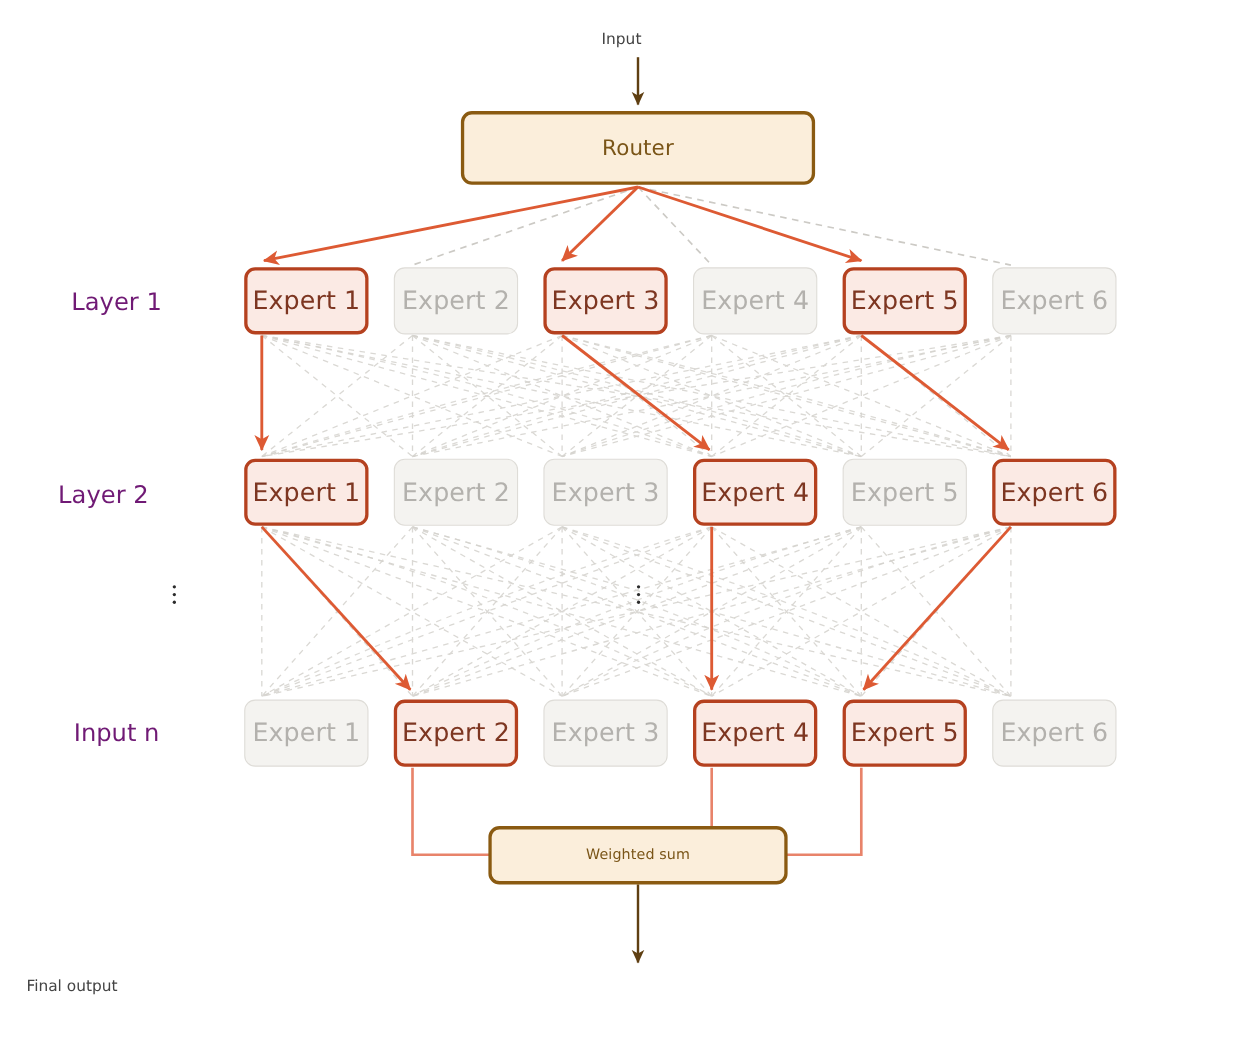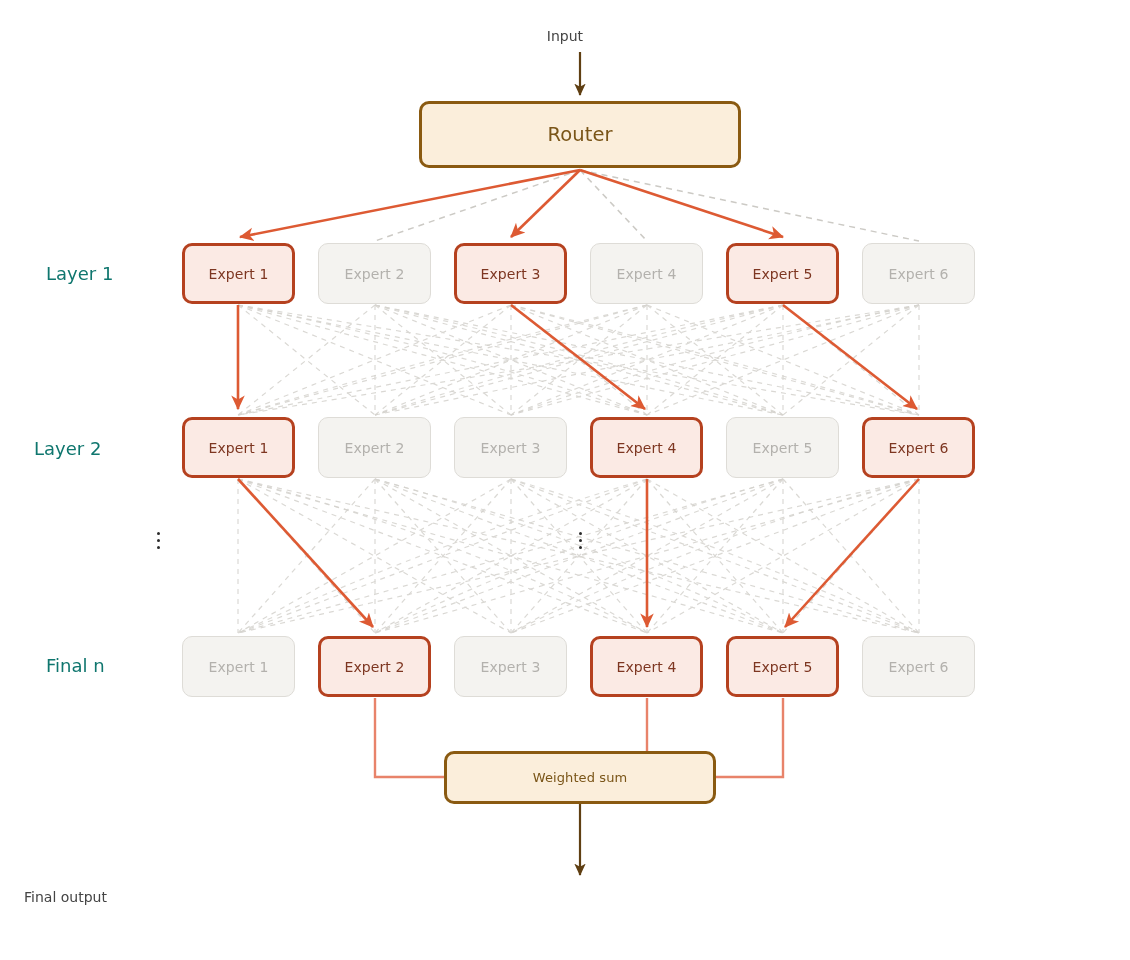--- a/index.html
+++ b/index.html
@@ -33,21 +33,22 @@
     justify-content: center;
     border-radius: 10px;
     font-size: 19px;
     letter-spacing: 0.1px;
     white-space: nowrap;
     z-index: 3;
   }
   .expert {
     width: 113px;
     height: 61px;
-    font-size: 14px;
+    font-size: 23px;
+    margin-left: 40px;
   }
   .expert.active {
     background: #fbeae4;
     border: 3px solid #b5411f;
     color: #7d3621;
   }
   .expert.inactive {
     background: #f4f3f0;
     border: 1.6px solid #dedcd7;
     color: #b3b1ad;
@@ -75,23 +76,23 @@
     position: absolute;
     color: #444444;
     font-size: 14px;
     white-space: nowrap;
     z-index: 3;
   }
   #input-label { left: 0; top: 28px; width: 1130px; text-align: center; }
   #output-label { left: 0; top: 889px; width: 1130px; text-align: left; padding-left: 24px; }
   .layer-label {
     position: absolute;
-    color: #0f766e;
-    font-size: 18px;
-    text-align: left;
+    color: #701a75;
+    font-size: 22px;
+    text-align: center;
     width: 120px;
     white-space: nowrap;
     z-index: 3;
   }
   .vdots {
     position: absolute;
     width: 10px;
     text-align: center;
     color: #2b2b2b;
     font-size: 21px;
@@ -259,21 +260,21 @@
   </svg>
 
   <div class="io-label" id="input-label">Input</div>
 
   <div class="io-label" id="output-label">Final output</div>
 
   <div class="node stage" id="router">Router</div>
 
   <div class="layer-label" style="left:46px; top:263px;">Layer 1</div>
   <div class="layer-label" style="left:34px; top:438px;">Layer 2</div>
-  <div class="layer-label" style="left:46px; top:655px;">Final n</div>
+  <div class="layer-label" style="left:46px; top:655px;">Input n</div>
 
   <div class="node expert active" style="left:182px; top:243px;">Expert 1</div>
   <div class="node expert inactive" style="left:318px; top:243px;">Expert 2</div>
   <div class="node expert active" style="left:454px; top:243px;">Expert 3</div>
   <div class="node expert inactive" style="left:590px; top:243px;">Expert 4</div>
   <div class="node expert active" style="left:726px; top:243px;">Expert 5</div>
   <div class="node expert inactive" style="left:862px; top:243px;">Expert 6</div>
 
   <div class="node expert active" style="left:182px; top:417px;">Expert 1</div>
   <div class="node expert inactive" style="left:318px; top:417px;">Expert 2</div>

